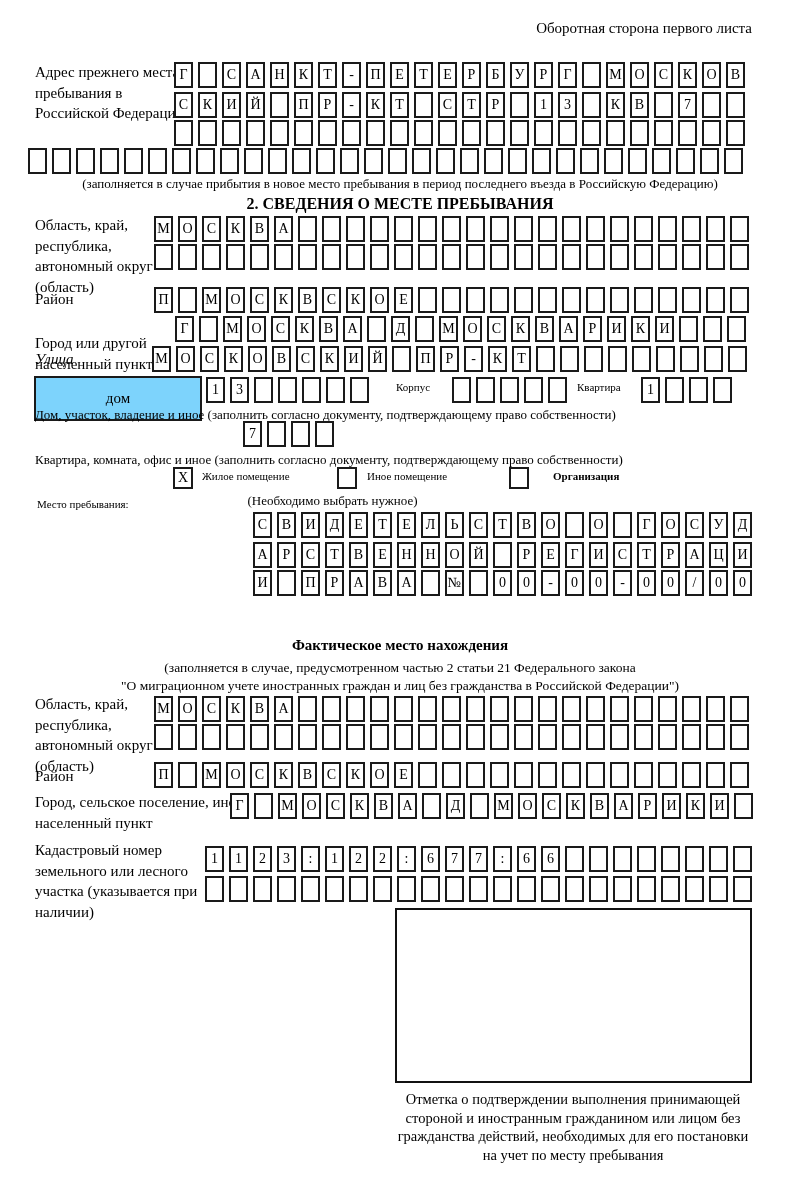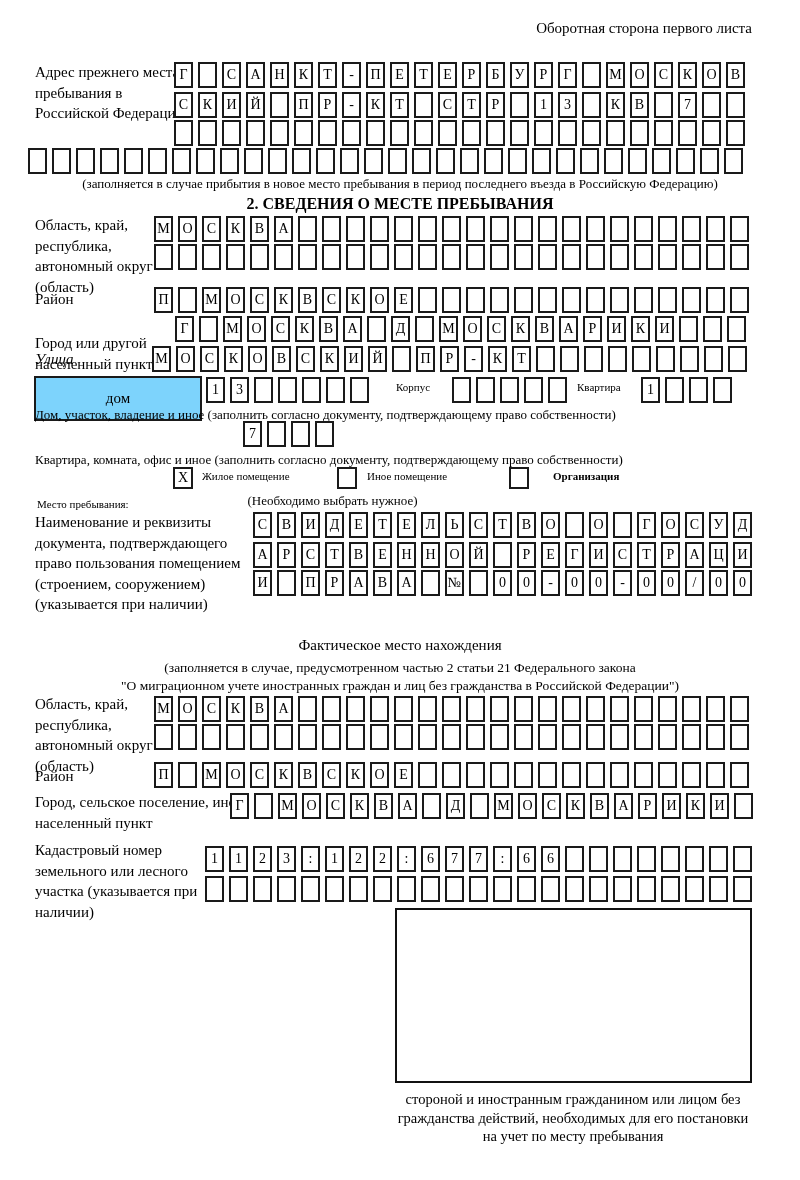--- a/index.html
+++ b/index.html
@@ -6,21 +6,21 @@
   .sheet{position:relative;width:800px;height:1180px;background:#ffffff;
          font-family:"Liberation Serif","DejaVu Serif",serif;color:#000;overflow:hidden;}
   .backnote{position:absolute;top:20px;left:400px;width:352px;text-align:right;
             font-size:15px;}
   .lbl{position:absolute;font-size:15px;line-height:20.5px;}
   .note{position:absolute;font-size:13px;}
   .center{left:0;width:800px;text-align:center;}
   .title{position:absolute;left:0;width:800px;text-align:center;
          font-weight:bold;font-size:16px;}
   .subtitle{position:absolute;left:0;width:800px;text-align:center;
-            font-weight:normal;font-size:15px;}
+            font-weight:bold;font-size:15px;}
   .cellrow{position:absolute;display:flex;gap:5px;}
   .cell{width:19px;height:26px;box-sizing:border-box;border:2px solid #1a1a1a;
         display:flex;align-items:center;justify-content:center;
         font-size:14px;background:#fff;flex:0 0 auto;}
   .fieldbox{position:absolute;height:45px;box-sizing:border-box;border:2px solid #1a1a1a;
             display:flex;align-items:center;justify-content:center;font-size:15px;background:#7dd3fc;}
   .inline-lbl{position:absolute;font-size:11px;}
   .checkbox{position:absolute;width:20px;height:22px;box-sizing:border-box;
             border:2px solid #1a1a1a;display:flex;align-items:center;justify-content:center;
             font-size:14px;background:#fff;}
@@ -330,21 +330,20 @@
 
   <div class="inline-lbl" style="left:37px;top:486px;margin-top:12px;">Место пребывания:</div>
   <div class="checkbox" style="left:173px;top:467px;">X</div>
   <div class="inline-lbl" style="left:202px;top:470px;">Жилое помещение</div>
   <div class="checkbox" style="left:337px;top:467px;"></div>
   <div class="inline-lbl" style="left:367px;top:470px;">Иное помещение</div>
   <div class="checkbox" style="left:509px;top:467px;"></div>
   <div class="inline-lbl" style="left:553px;top:470px;font-weight:bold;">Организация</div>
   <div class="note" style="left:200px;top:493px;width:265px;text-align:center;">(Необходимо выбрать нужное)</div>
 
-  <div class="lbl" style="left:35px;top:512px;width:208px;">Наименование и реквизиты документа, подтверждающего право пользования помещением (строением, сооружением) (указывается при наличии)</div>
   <div class="cellrow" style="left:253px;top:512px;">
       <span class="cell">С</span>
       <span class="cell">В</span>
       <span class="cell">И</span>
       <span class="cell">Д</span>
       <span class="cell">Е</span>
       <span class="cell">Т</span>
       <span class="cell">Е</span>
       <span class="cell">Л</span>
       <span class="cell">Ь</span>
@@ -570,18 +569,19 @@
       <span class="cell"></span>
       <span class="cell"></span>
       <span class="cell"></span>
       <span class="cell"></span>
       <span class="cell"></span>
       <span class="cell"></span>
     </div>
 
   <div class="bigbox"></div>
   <div class="caption">
+    <div>Отметка о подтверждении выполнения принимающей</div>
     <div>стороной и иностранным гражданином или лицом без</div>
     <div>гражданства действий, необходимых для его постановки</div>
     <div>на учет по месту пребывания</div>
   </div>
 
 </div>
 
 </body></html>

